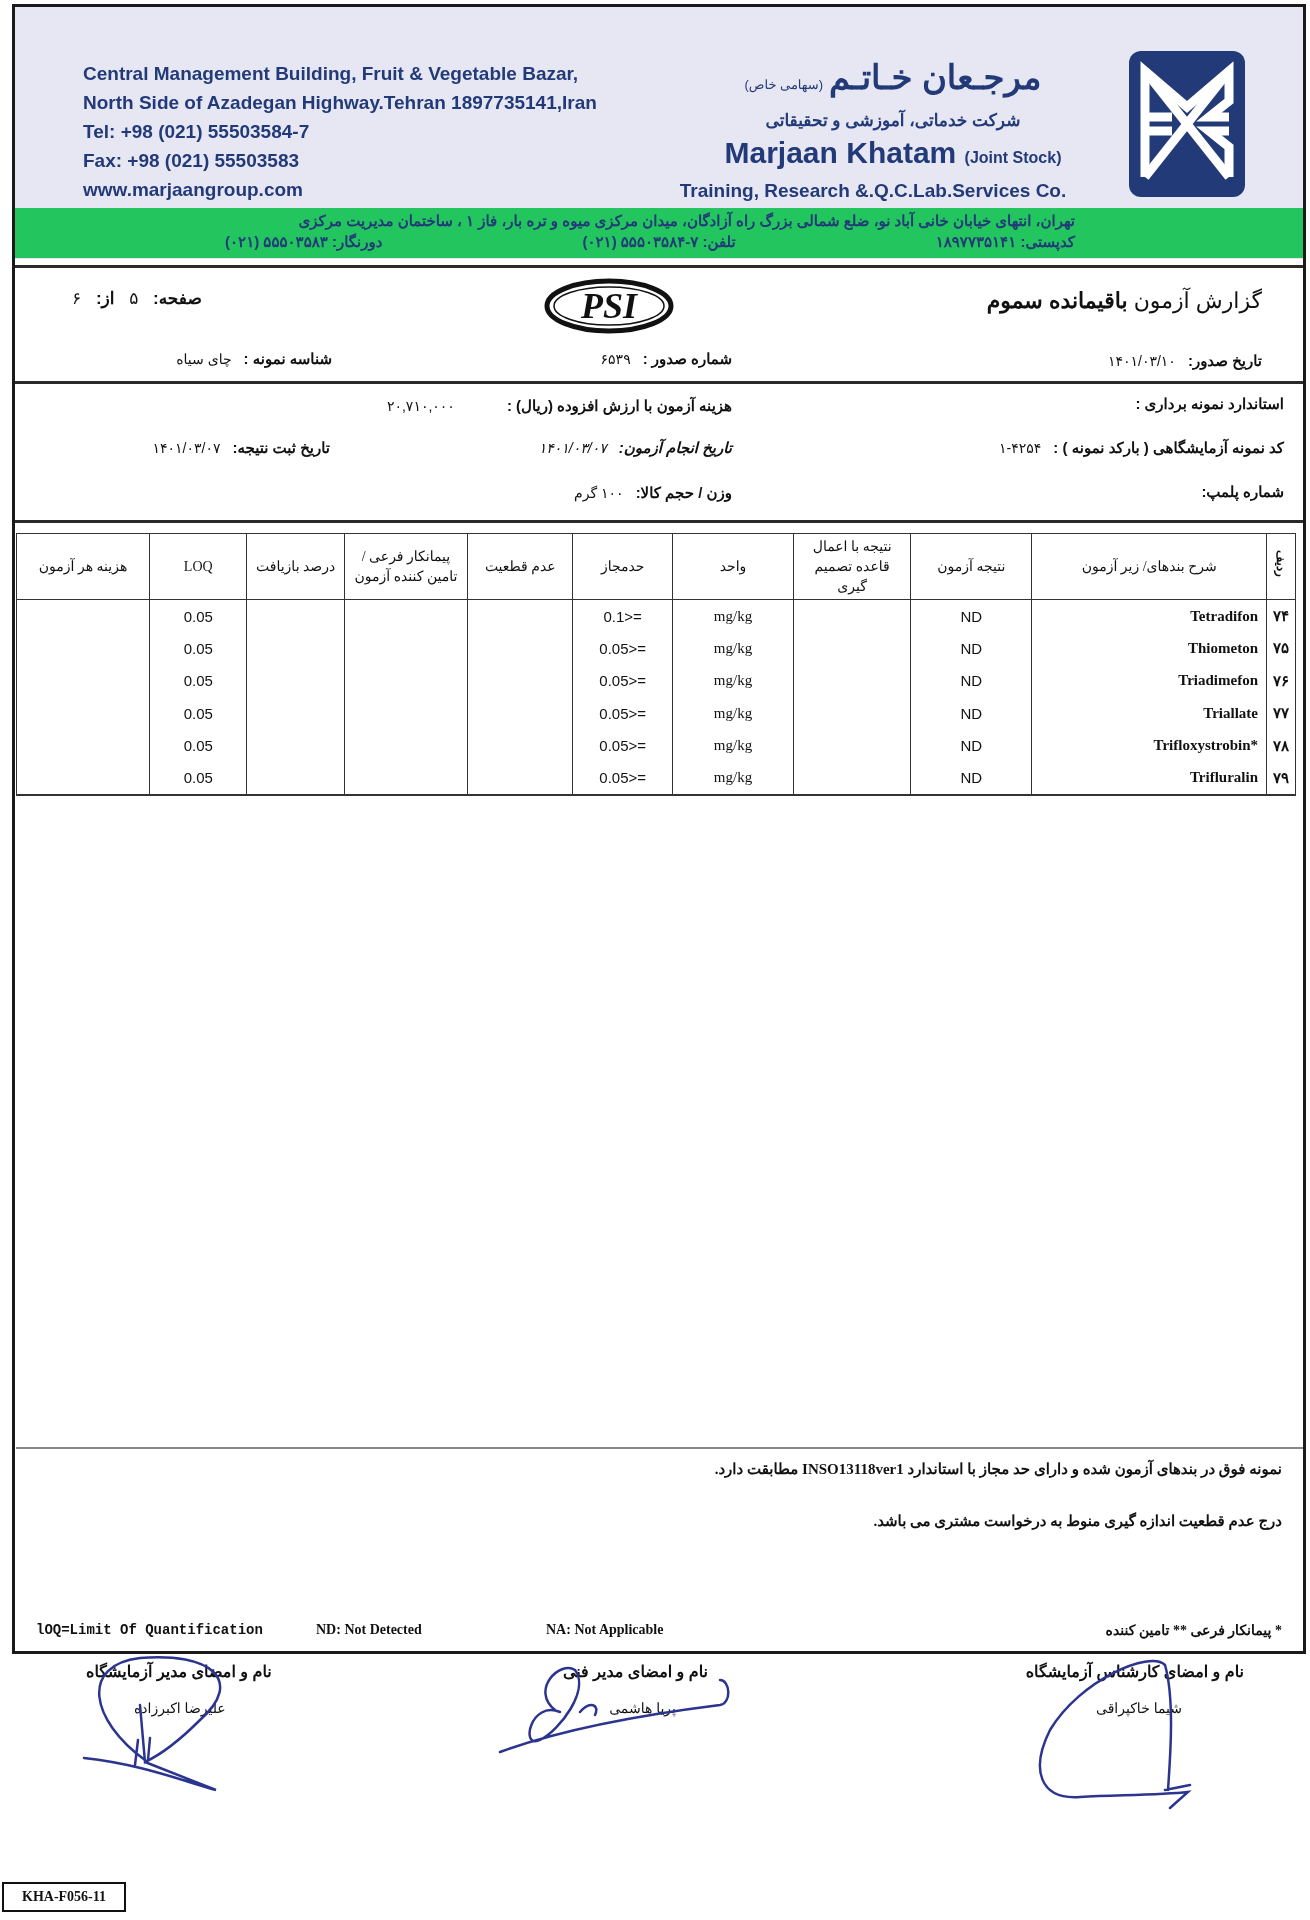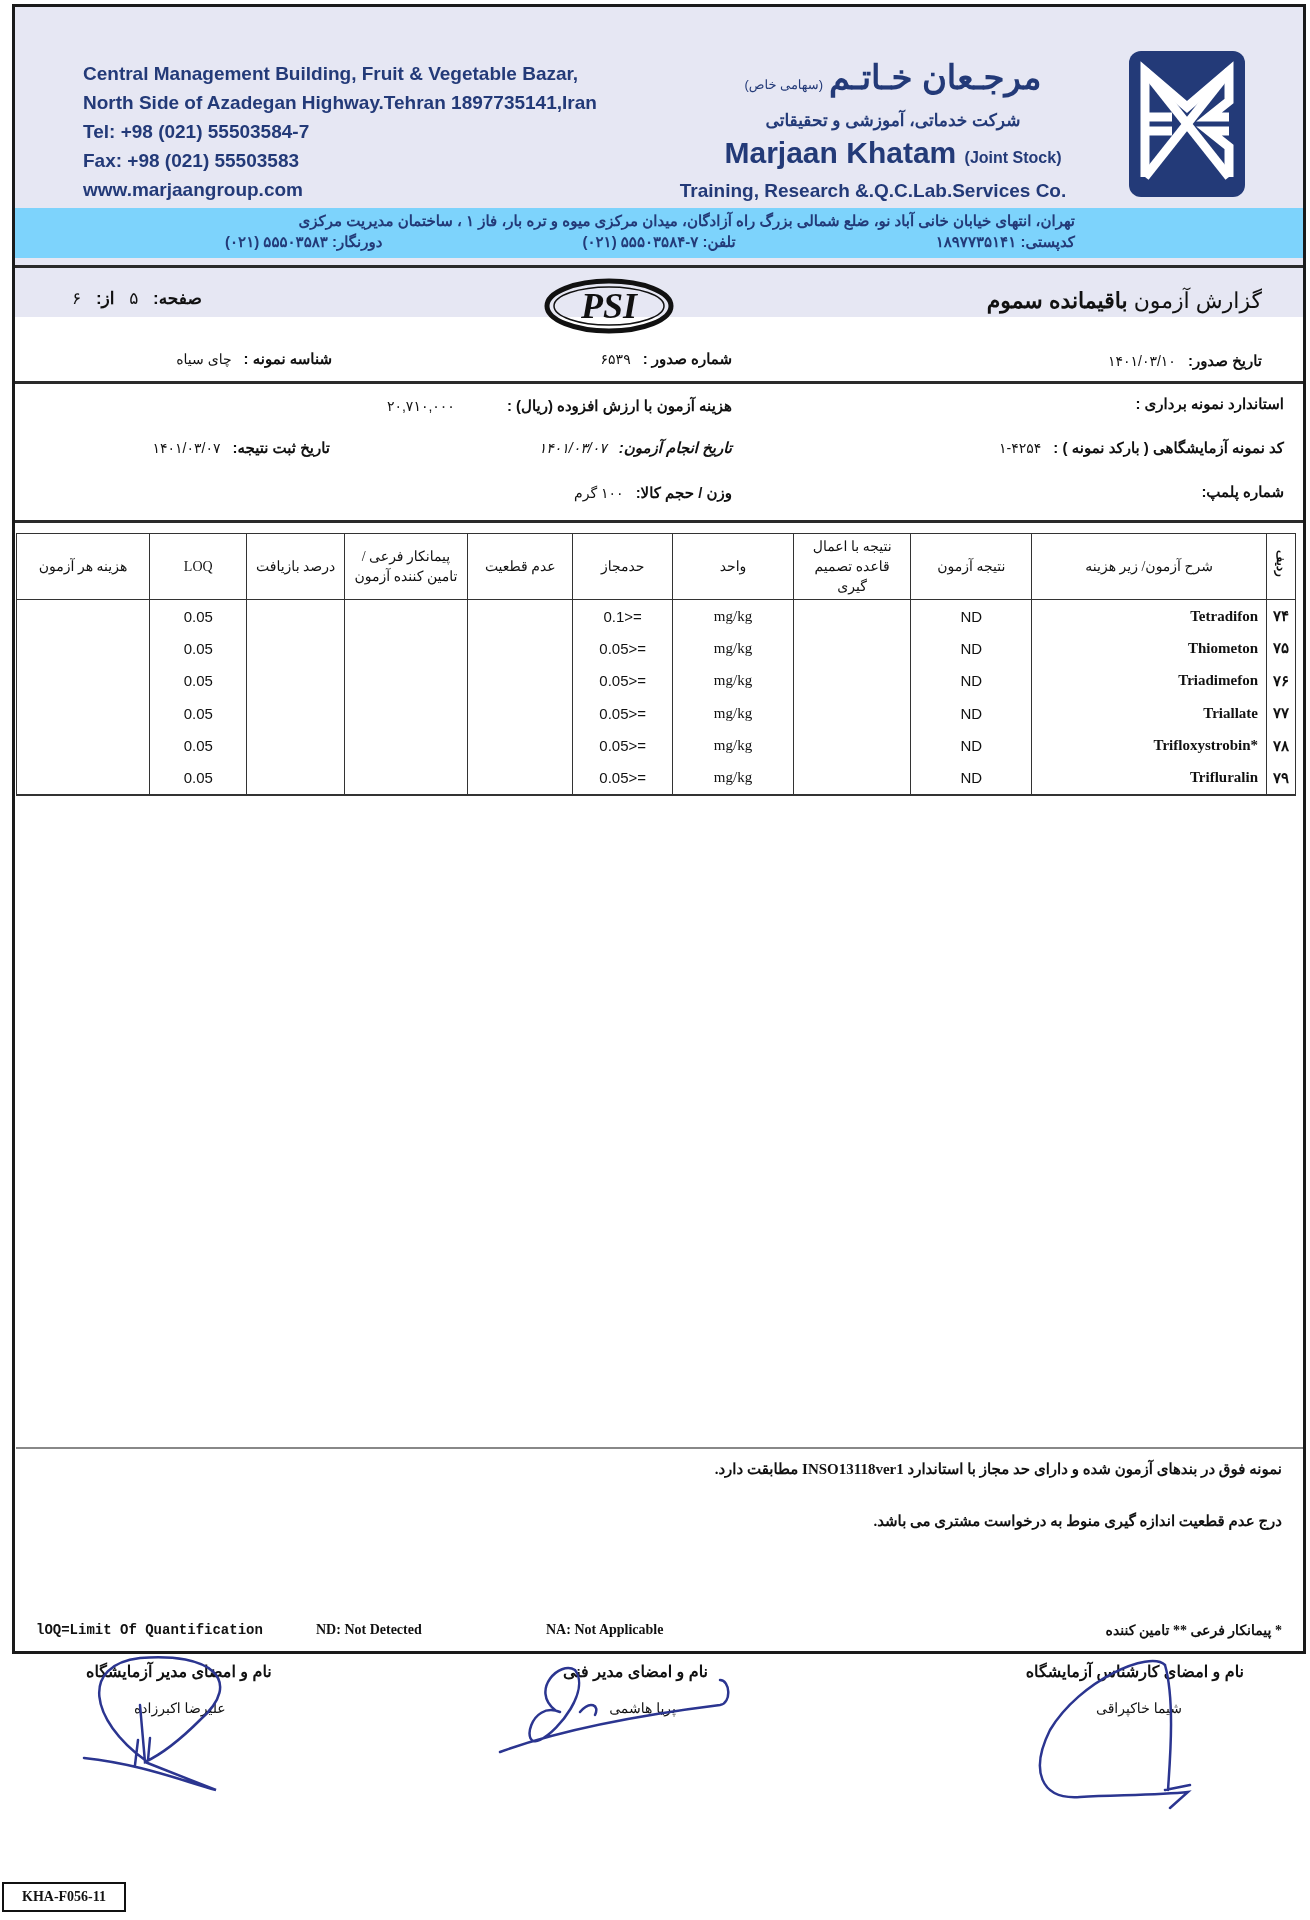--- a/index.html
+++ b/index.html
@@ -2,32 +2,32 @@
 <html><head>
 <meta charset="utf-8">
 <style>
   * { box-sizing: border-box; margin: 0; padding: 0; }
   html, body { width: 1310px; height: 1920px; background: #ffffff; overflow: hidden; }
   body { position: relative; font-family: "Liberation Sans", sans-serif; color: #111; }
 
   .frame { position: absolute; left: 12px; top: 4px; width: 1294px; height: 1650px; border: 3px solid #1a1a1a; }
 
   
-  .letterhead { position: absolute; left: 15px; top: 7px; width: 1288px; height: 310px; background: #e6e7f3; }
+  .letterhead { position: absolute; left: 15px; top: 7px; width: 1288px; height: 252px; background: #e6e7f3; }
   .lh-en { position: absolute; left: 68px; top: 52px; color: #233a78; font-weight: bold; font-size: 19px; line-height: 29px; font-family: "Liberation Sans", sans-serif; }
   .lh-en div { white-space: nowrap; }
   .lh-logo { position: absolute; right: 56px; top: 42px; width: 120px; height: 150px; }
   .lh-fa { position: absolute; right: 200px; top: 48px; width: 420px; text-align: center; color: #233a78; direction: rtl; }
   .lh-fa .fa-name { font-size: 34px; font-weight: bold; line-height: 44px; }
   .lh-fa .fa-name small { font-size: 13px; font-weight: normal; margin-right: 6px; }
   .lh-fa .fa-sub { font-size: 17px; font-weight: bold; line-height: 28px; }
   .lh-fa .en-name { direction: ltr; font-size: 30px; font-weight: bold; line-height: 36px; }
   .lh-fa .en-name small { font-size: 16px; }
   .lh-fa .en-sub { direction: ltr; font-size: 19px; font-weight: bold; line-height: 30px; white-space: nowrap; margin-left: -40px; }
-  .lh-address { position: absolute; left: 15px; top: 208px; width: 1288px; height: 50px; background: #7dd3fc; }
+  .lh-address { position: absolute; left: 15px; top: 208px; width: 1288px; height: 50px; background: #22c55e; }
   .lh-addr-line1 { position: absolute; right: 228px; top: 4px; font-size: 15px; font-weight: bold; color: #233a78; direction: rtl; white-space: nowrap; }
   .lh-addr-line2 { position: absolute; right: 228px; top: 25px; width: 850px; font-size: 15px; font-weight: bold; color: #233a78; direction: rtl; display: flex; justify-content: space-between; white-space: nowrap; }
   .hr-thick { position: absolute; left: 15px; height: 3px; background: #2a2a2a; }
 
   
   .title { position: absolute; right: 48px; top: 288px; font-size: 22px; direction: rtl; white-space: nowrap; }
   .title b { font-weight: bold; }
   .page-info { position: absolute; left: 62px; top: 288px; font-size: 17px; font-weight: bold; direction: rtl; white-space: nowrap; }
   .page-info span.v { font-weight: normal; margin: 0 10px; }
   .psi-logo { position: absolute; left: 544px; top: 278px; width: 130px; height: 56px; }
@@ -161,21 +161,21 @@
       <col style="width:100px">
       <col style="width:106px">
       <col style="width:124px">
     <col style="width:98px">
       <col style="width:98px">
       <col style="width:134px">
   </colgroup>
   <thead>
     <tr>
       <th><span class="rotated">ردیف</span></th>
-      <th>شرح آزمون/ زیر هزینه</th>
+      <th>شرح بندهای/ زیر آزمون</th>
       <th>نتیجه آزمون</th>
       <th>نتیجه با اعمال قاعده تصمیم گیری</th>
       <th>واحد</th>
       <th>حدمجاز</th>
       <th>عدم قطعیت</th>
       <th>پیمانکار فرعی / تامین کننده آزمون</th>
       <th>درصد بازیافت</th>
       <th>LOQ</th>
       <th>هزینه هر آزمون</th>
     </tr>

